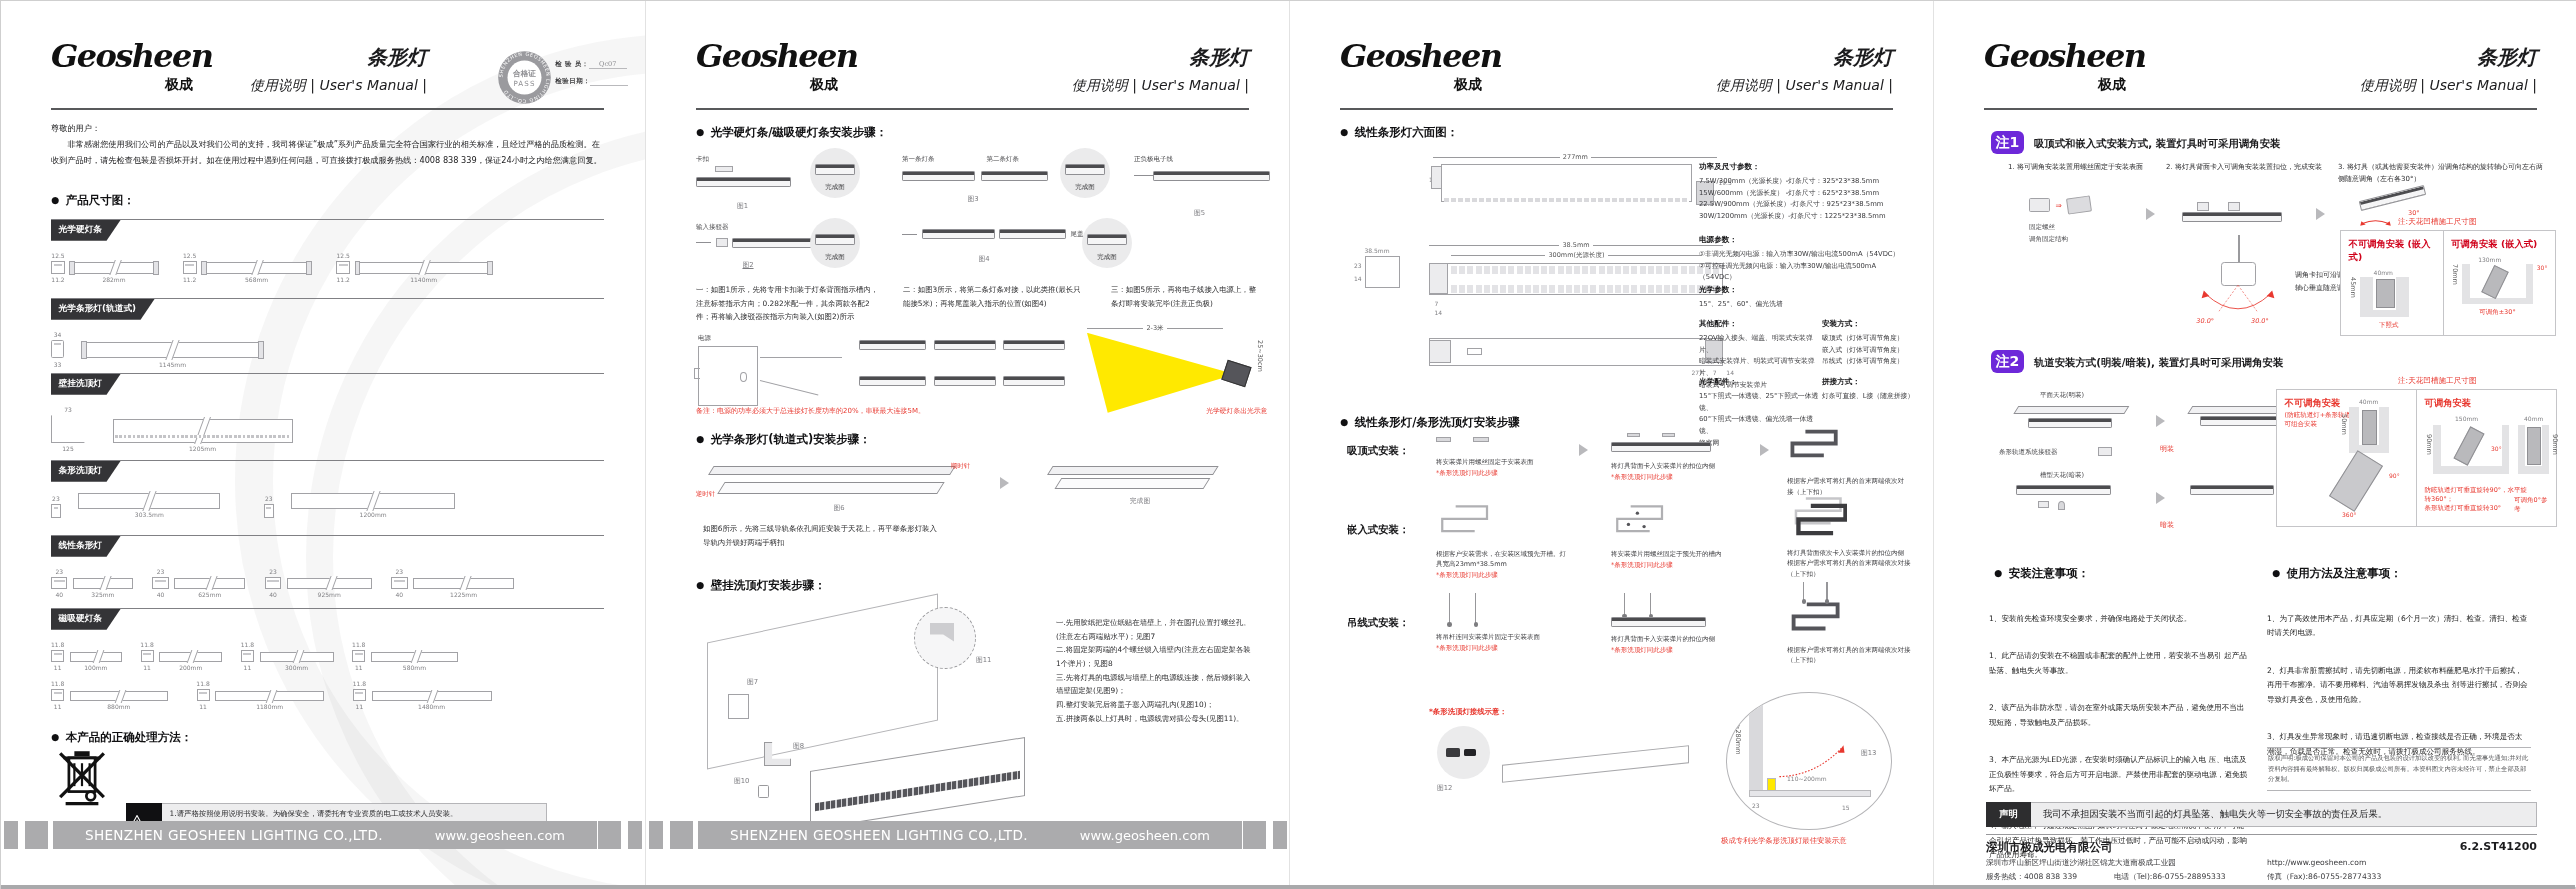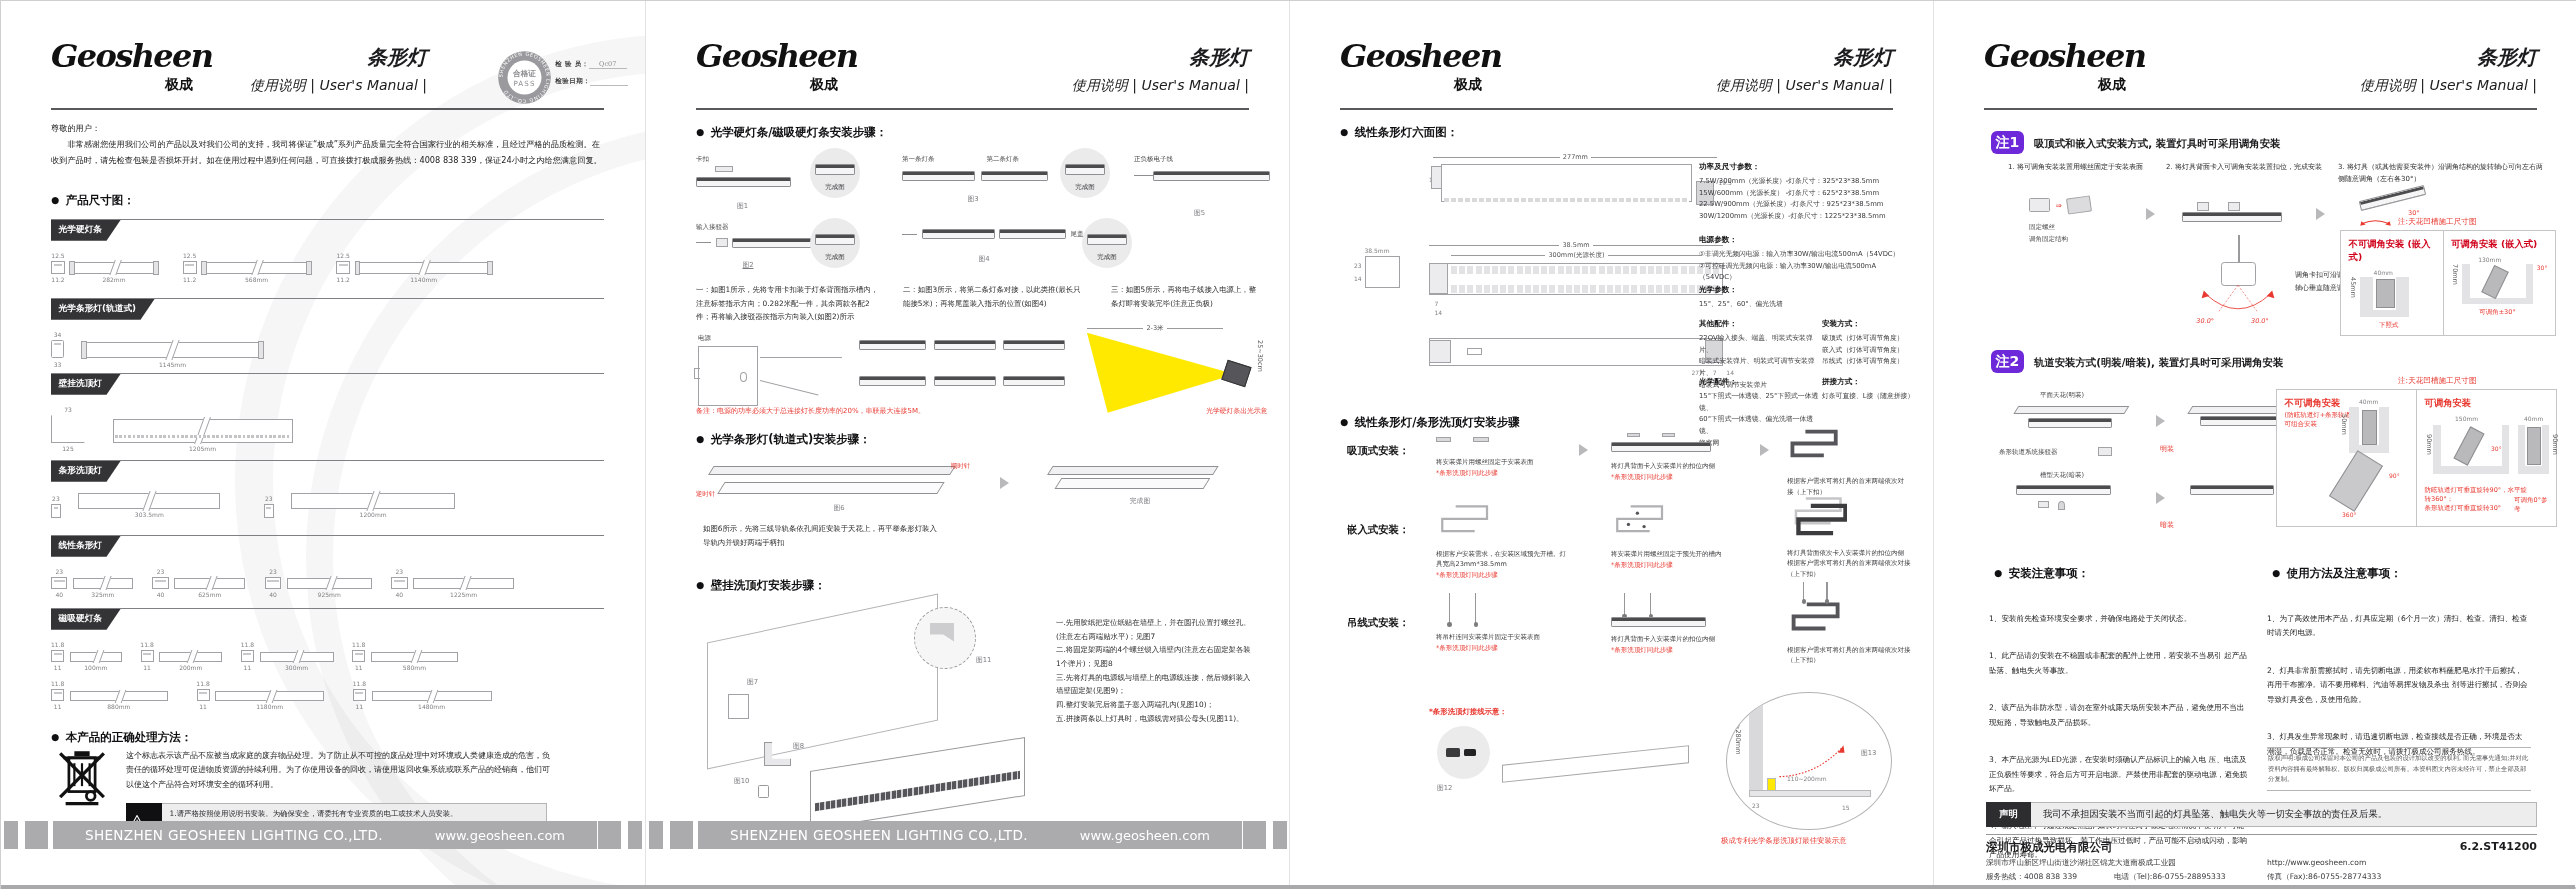--- a/index.html
+++ b/index.html
@@ -456,21 +456,20 @@
       <line x1="10" y1="14" x2="78" y2="14" stroke="#111" stroke-width="5"></line>
       <line x1="30" y1="24" x2="30" y2="66" stroke="#111" stroke-width="4"></line>
       <line x1="44" y1="24" x2="44" y2="66" stroke="#111" stroke-width="4"></line>
       <line x1="58" y1="24" x2="58" y2="66" stroke="#111" stroke-width="4"></line>
       <circle cx="60" cy="84" r="8" fill="none" stroke="#111" stroke-width="5"></circle>
       <line x1="4" y1="6" x2="84" y2="86" stroke="#111" stroke-width="6"></line>
       <line x1="84" y1="6" x2="4" y2="86" stroke="#111" stroke-width="6"></line>
       <line x1="14" y1="98" x2="74" y2="98" stroke="#111" stroke-width="6"></line>
     </svg>
   </div>
-  <div style="position:absolute;left:125px;top:748px;width:425px;font-size:8px;line-height:1.8;color:#202022;">这个标志表示该产品不应被当成家庭的废弃物品处理。为了防止从不可控的废品处理中对环境或人类健康造成的危害，负责任的循环处理可促进物质资源的持续利用。为了你使用设备的回收，请使用返回收集系统或联系产品的经销商，他们可以使这个产品符合对环境安全的循环利用。</div>
 
   <div class="warnbox" style="left:125px;top:802px;width:421px;">
     <div class="warnbadge">
       <svg width="12" height="11" viewBox="0 0 22 20" style="font-size:15px">
             <path d="M11 1 L21 19 L1 19 Z" fill="none" stroke="#fff" stroke-width="2"></path>
             <text x="11" y="16" text-anchor="middle" font-size="11" fill="#fff">!</text>
           </svg>
       <span style="writing-mode:vertical-rl;letter-spacing:1.1px;">警告</span>
     </div>
     <div class="warnbody">

